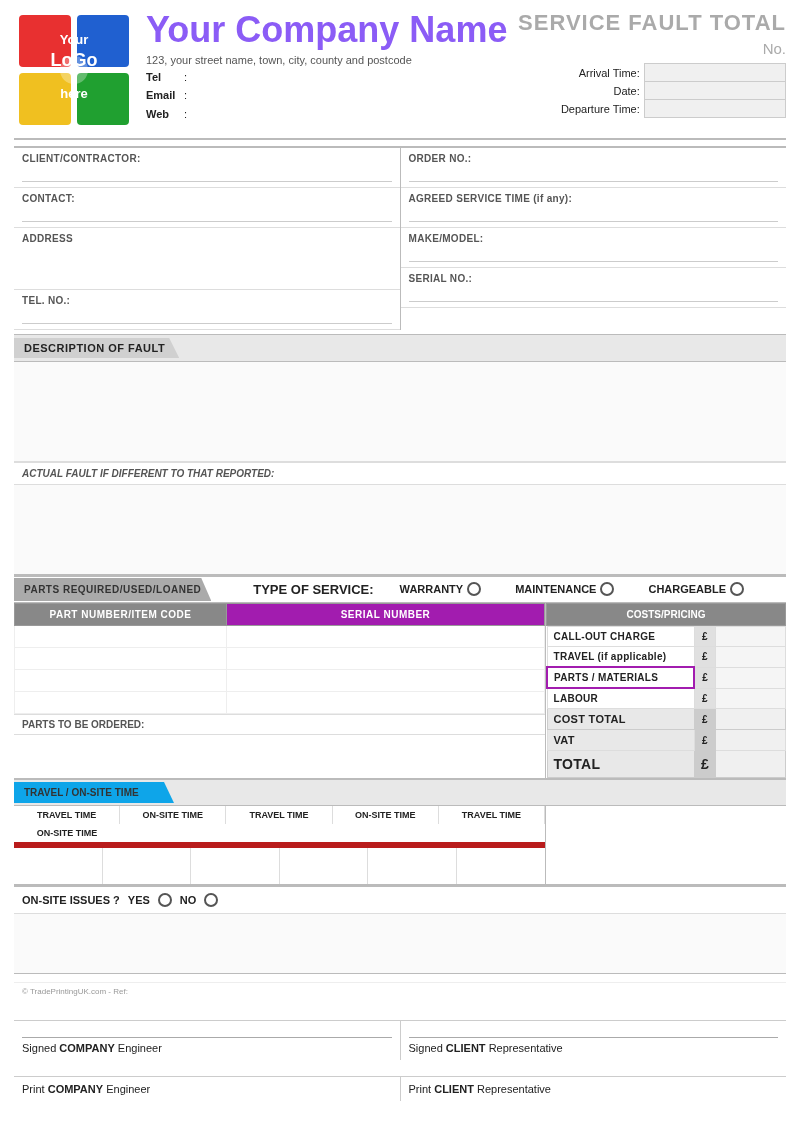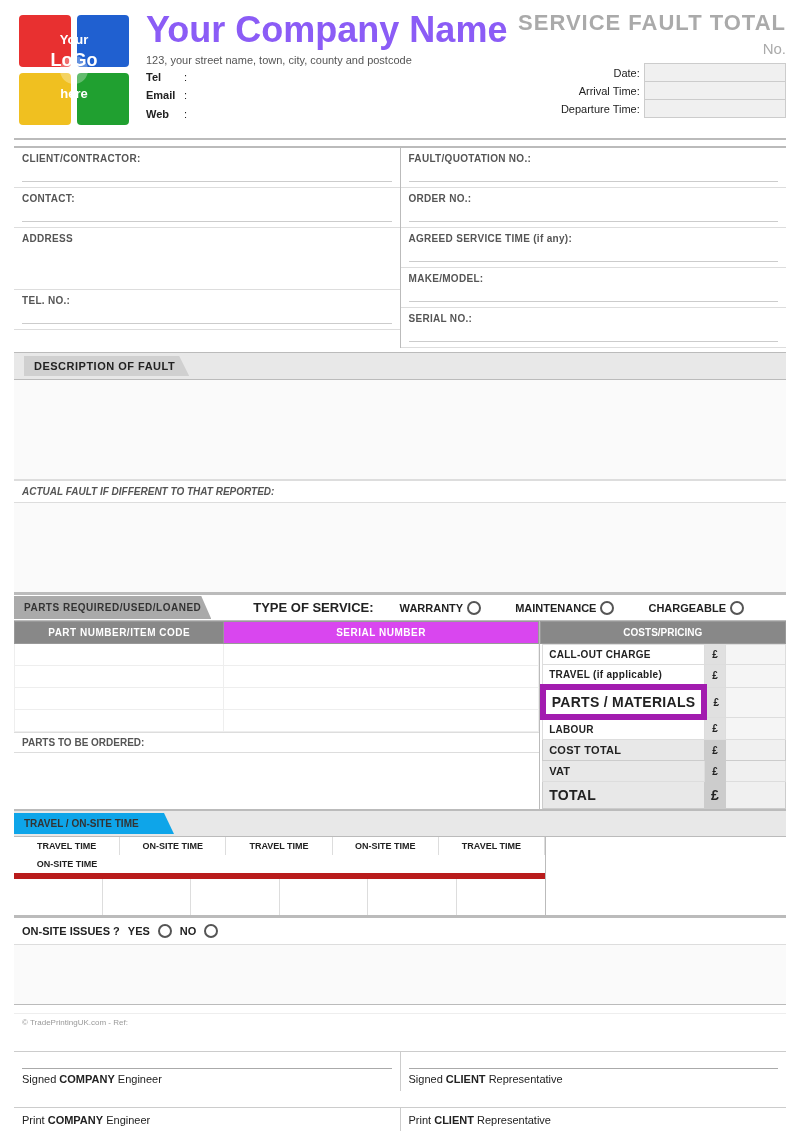--- a/index.html
+++ b/index.html
@@ -28,29 +28,29 @@
     .col-left { flex: 1; border-right: 1px solid #bbb; }
     .col-right { flex: 1; }
     .field-row { padding: 5px 8px; border-bottom: 1px solid #ddd; min-height: 28px; }
     .field-row .field-label { font-size: 10px; font-weight: 600; color: #555; letter-spacing: 0.3px; }
     .field-row .field-value { border-bottom: 1px solid #ccc; min-height: 16px; margin-top: 2px; }
     .address-field { padding: 5px 8px; border-bottom: 1px solid #ddd; min-height: 60px; }
     .address-field .field-label { font-size: 10px; font-weight: 600; color: #555; letter-spacing: 0.3px; }
 
     
     .section-header { background: #d0d0d0; display: inline-block; padding: 4px 14px 4px 10px; font-size: 11px; font-weight: 700; color: #222; letter-spacing: 0.5px; clip-path: polygon(0 0, calc(100% - 10px) 0, 100% 100%, 0 100%); margin: 0; }
-    .section-header-row { background: #e8e8e8; border-top: 1px solid #bbb; border-bottom: 1px solid #bbb; padding: 3px 10px; display: flex; align-items: center; }
+    .section-header-row { background: #e8e8e8; border-top: 1px solid #bbb; border-bottom: 1px solid #bbb; padding: 3px 0; display: flex; align-items: center; }
 
     
     .fault-area { min-height: 110px; border-bottom: 1px solid #ddd; padding: 6px 8px; background: #fafafa; }
     .actual-fault-label { font-size: 10px; font-weight: 600; color: #555; padding: 5px 8px; border-top: 1px solid #ddd; border-bottom: 1px solid #ddd; background: #fff; font-style: italic; }
     .actual-fault-area { min-height: 90px; border-bottom: 1px solid #bbb; padding: 6px 8px; background: #fafafa; }
     .parts-header-row { display: flex; align-items: center; border-top: 2px solid #bbb; border-bottom: 1px solid #bbb; background: #fff; }
     .parts-header-label { background: #bbb; color: #fff; font-size: 10px; font-weight: 700; padding: 5px 10px; letter-spacing: 0.5px; clip-path: polygon(0 0, calc(100% - 10px) 0, 100% 100%, 0 100%); white-space: nowrap; }
-    .service-type-area { flex: 1; display: flex; align-items: center; justify-content: center; gap: 18px; font-size: 12px; font-weight: 700; padding: 5px; }
+    .service-type-area { flex: 1; display: flex; align-items: flex-start; justify-content: center; gap: 18px; font-size: 12px; font-weight: 700; padding: 5px; }
     .service-type-label { font-size: 13px; font-weight: 900; margin-right: 8px; }
     .radio-item { display: flex; align-items: center; gap: 4px; font-size: 11px; font-weight: 700; }
     .radio-circle { width: 14px; height: 14px; border-radius: 50%; border: 2px solid #555; display: inline-block; background: #fff; }
 
     .parts-table { width: 100%; border-collapse: collapse; }
     .parts-table th { background: #888; color: #fff; font-size: 10px; font-weight: 700; padding: 5px 8px; text-align: center; border: 1px solid #999; letter-spacing: 0.5px; }
     .parts-table td { border: 1px solid #ddd; padding: 4px 8px; font-size: 10px; vertical-align: top; }
 
     .costs-table { width: 100%; border-collapse: collapse; font-size: 10px; }
     .costs-table tr td { border: 1px solid #ddd; padding: 3px 6px; }
@@ -108,25 +108,25 @@
         <div><span class="label">Web</span><span>:</span></div>
       </div>
     </div>
 
     <div class="header-right">
       <div class="report-title">SERVICE FAULT TOTAL</div>
       <div class="report-no">No.</div>
       <table class="date-table">
         <tbody>
             <tr>
+          <td class="label">Arrival Time:</td>
+          <td class="value"></td>
+        </tr>
+        <tr>
           <td class="label">Date:</td>
-          <td class="value"></td>
-        </tr>
-        <tr>
-          <td class="label">Arrival Time:</td>
           <td class="value"></td>
         </tr>
         <tr>
           <td class="label">Departure Time:</td>
           <td class="value"></td>
         </tr>
       </tbody>
         </table>
     </div>
   </div>
@@ -146,24 +146,20 @@
         <div class="field-label">ADDRESS</div>
         <div class="field-value" style="min-height:40px;"></div>
       </div>
       <div class="field-row">
         <div class="field-label">TEL. NO.:</div>
         <div class="field-value"></div>
       </div>
     </div>
 
     <div class="col-right">
-      <div class="field-row">
-        <div class="field-label">FAULT/QUOTATION NO.:</div>
-        <div class="field-value"></div>
-      </div>
       <div class="field-row">
         <div class="field-label">ORDER NO.:</div>
         <div class="field-value"></div>
       </div>
       <div class="field-row">
         <div class="field-label">AGREED SERVICE TIME (if any):</div>
         <div class="field-value"></div>
       </div>
       <div class="field-row">
         <div class="field-label">MAKE/MODEL:</div>
@@ -203,21 +199,21 @@
     </div>
   </div>
 
   <div style="display:flex; border-bottom:1px solid #bbb;">
 
     <div style="flex:1; border-right:1px solid #bbb;">
       <table class="parts-table" style="width:100%; border-collapse:collapse;">
         <thead>
           <tr>
             <th style="background:#888; color:#fff; font-size:10px; font-weight:700; padding:5px 0; text-align:center; border:1px solid #999; width:40%;">PART NUMBER/ITEM CODE</th>
-            <th style="background:#d946ef; color:#fff; font-size:10px; font-weight:700; padding:5px 8px; text-align:center; border:1px solid #999; width:60%;">SERIAL NUMBER</th>
+            <th style="background:#a21caf; color:#fff; font-size:10px; font-weight:700; padding:5px 8px; text-align:center; border:1px solid #999; width:60%;">SERIAL NUMBER</th>
           </tr>
         </thead>
         <tbody>
           <tr>
               <td style="border:1px solid #eee; padding:4px 8px; min-height:22px; height:22px;"></td>
               <td style="border:1px solid #eee; padding:4px 8px;"></td>
             </tr>
           <tr>
               <td style="border:1px solid #eee; padding:4px 8px; height:22px;"></td>
               <td style="border:1px solid #eee; padding:4px 8px;"></td>
@@ -243,21 +239,21 @@
           <td class="cost-label" style="padding:4px 6px; font-weight:700; font-size:10px; border:1px solid #ddd;">CALL-OUT CHARGE</td>
           <td class="cost-currency" style="width:16px; text-align:center; background:#e0e0e0; border:1px solid #ddd; font-weight:700;">£</td>
           <td class="cost-value" style="background:#f5f5f5; min-width:60px; border:1px solid #ddd; padding:4px 6px;"></td>
         </tr>
         <tr>
           <td class="cost-label" style="padding:4px 6px; font-weight:700; font-size:10px; border:1px solid #ddd;">TRAVEL (if applicable)</td>
           <td class="cost-currency" style="width:16px; text-align:center; background:#e0e0e0; border:1px solid #ddd; font-weight:700;">£</td>
           <td class="cost-value" style="background:#f5f5f5; border:1px solid #ddd; padding:4px 6px;"></td>
         </tr>
         <tr>
-          <td class="cost-label" style="padding:4px 6px; font-weight:700; font-size:14px; border:6px solid #a21caf;">PARTS / MATERIALS</td>
+          <td class="cost-label" style="padding:4px 6px; font-weight:700; font-size:10px; border:2px solid #a21caf;">PARTS / MATERIALS</td>
           <td class="cost-currency" style="width:16px; text-align:center; background:#e0e0e0; border:1px solid #ddd; font-weight:700;">£</td>
           <td class="cost-value" style="background:#f5f5f5; border:1px solid #ddd; padding:4px 6px;"></td>
         </tr>
         <tr>
           <td class="cost-label" style="padding:4px 6px; font-weight:700; font-size:10px; border:1px solid #ddd;">LABOUR</td>
           <td class="cost-currency" style="width:16px; text-align:center; background:#e0e0e0; border:1px solid #ddd; font-weight:700;">£</td>
           <td class="cost-value" style="background:#f5f5f5; border:1px solid #ddd; padding:4px 6px;"></td>
         </tr>
         <tr style="background:#e8e8e8;">
           <td class="cost-label" style="padding:4px 6px; font-weight:700; font-size:11px; border:1px solid #ccc; background:#e8e8e8;">COST TOTAL</td>

